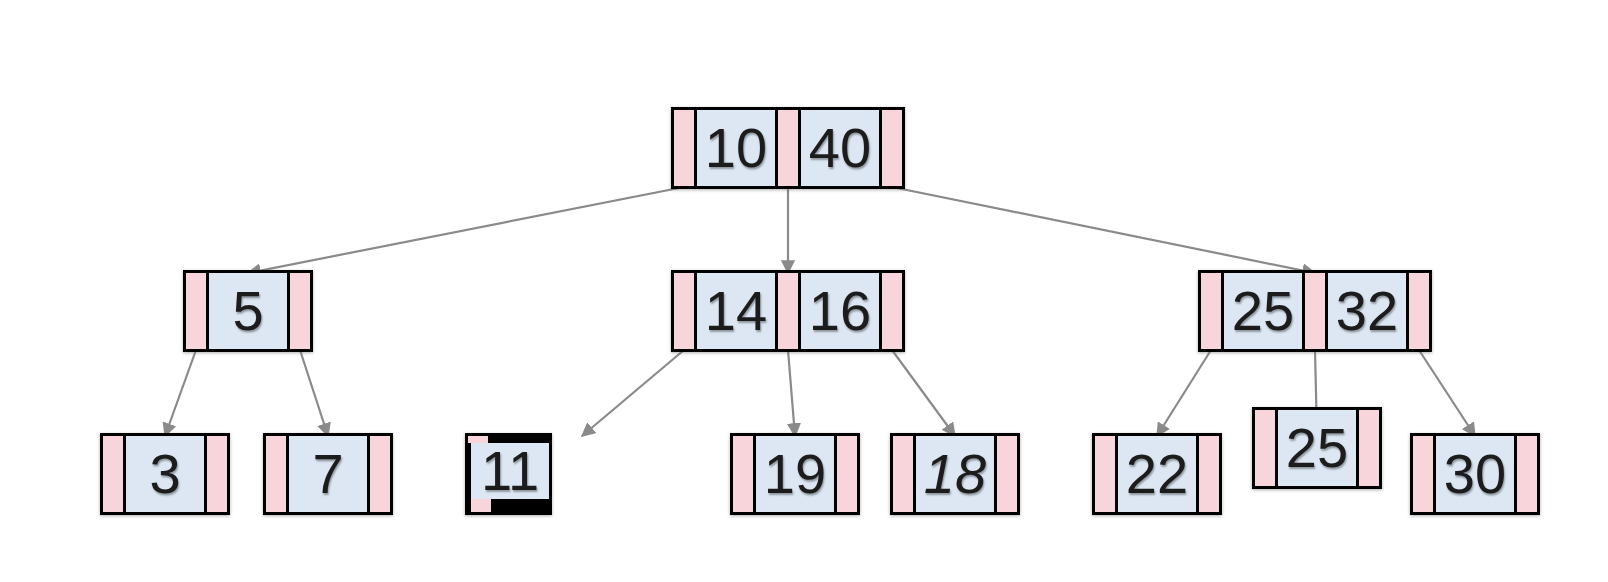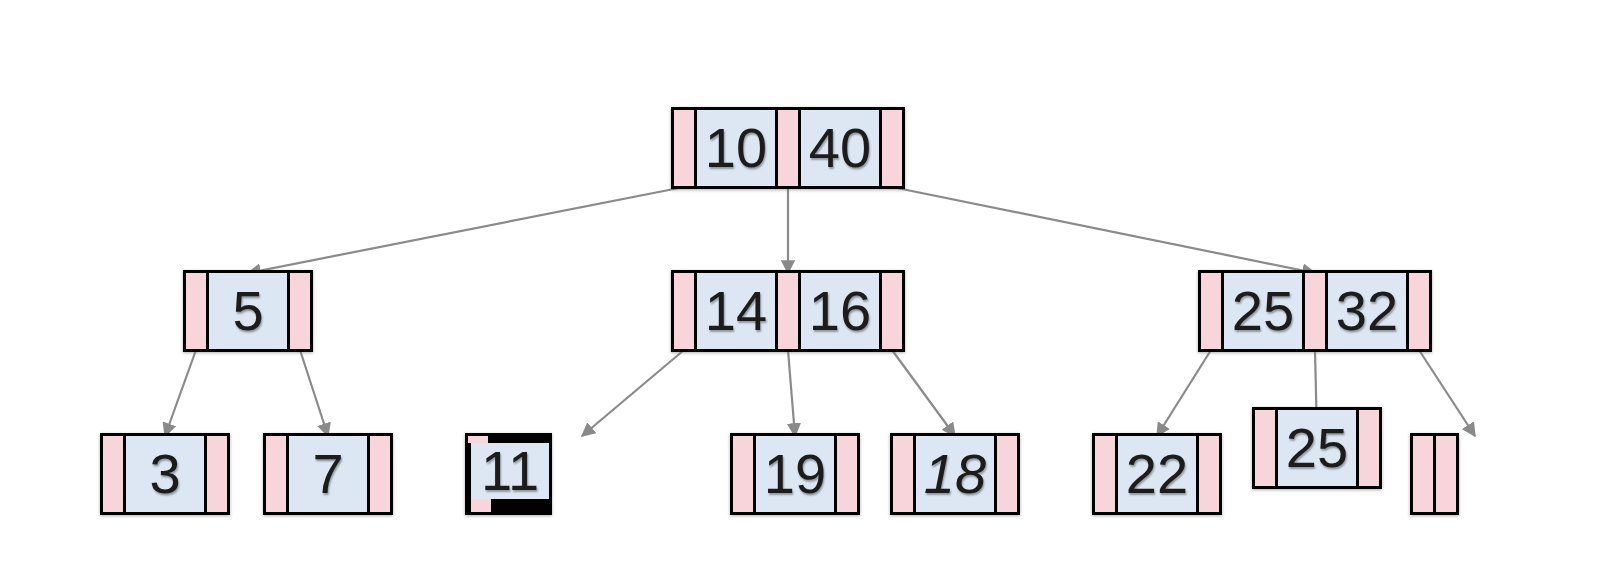--- a/index.html
+++ b/index.html
@@ -156,16 +156,19 @@
       </div>
       <div class="btree-node" style="left: 1252px; top: 407px;">
         <div class="slot pointer-slot"></div>
         <div class="slot key-slot">
           <span>25</span>
         </div>
         <div class="slot pointer-slot"></div>
       </div>
       <div class="btree-node" style="left: 1410px; top: 433px;">
         <div class="slot pointer-slot"></div>
+        <div class="slot key-slot">
+          <span>30</span>
+        </div>
         <div class="slot pointer-slot"></div>
       </div>
     </div>
 </div>
 
 </body></html>

